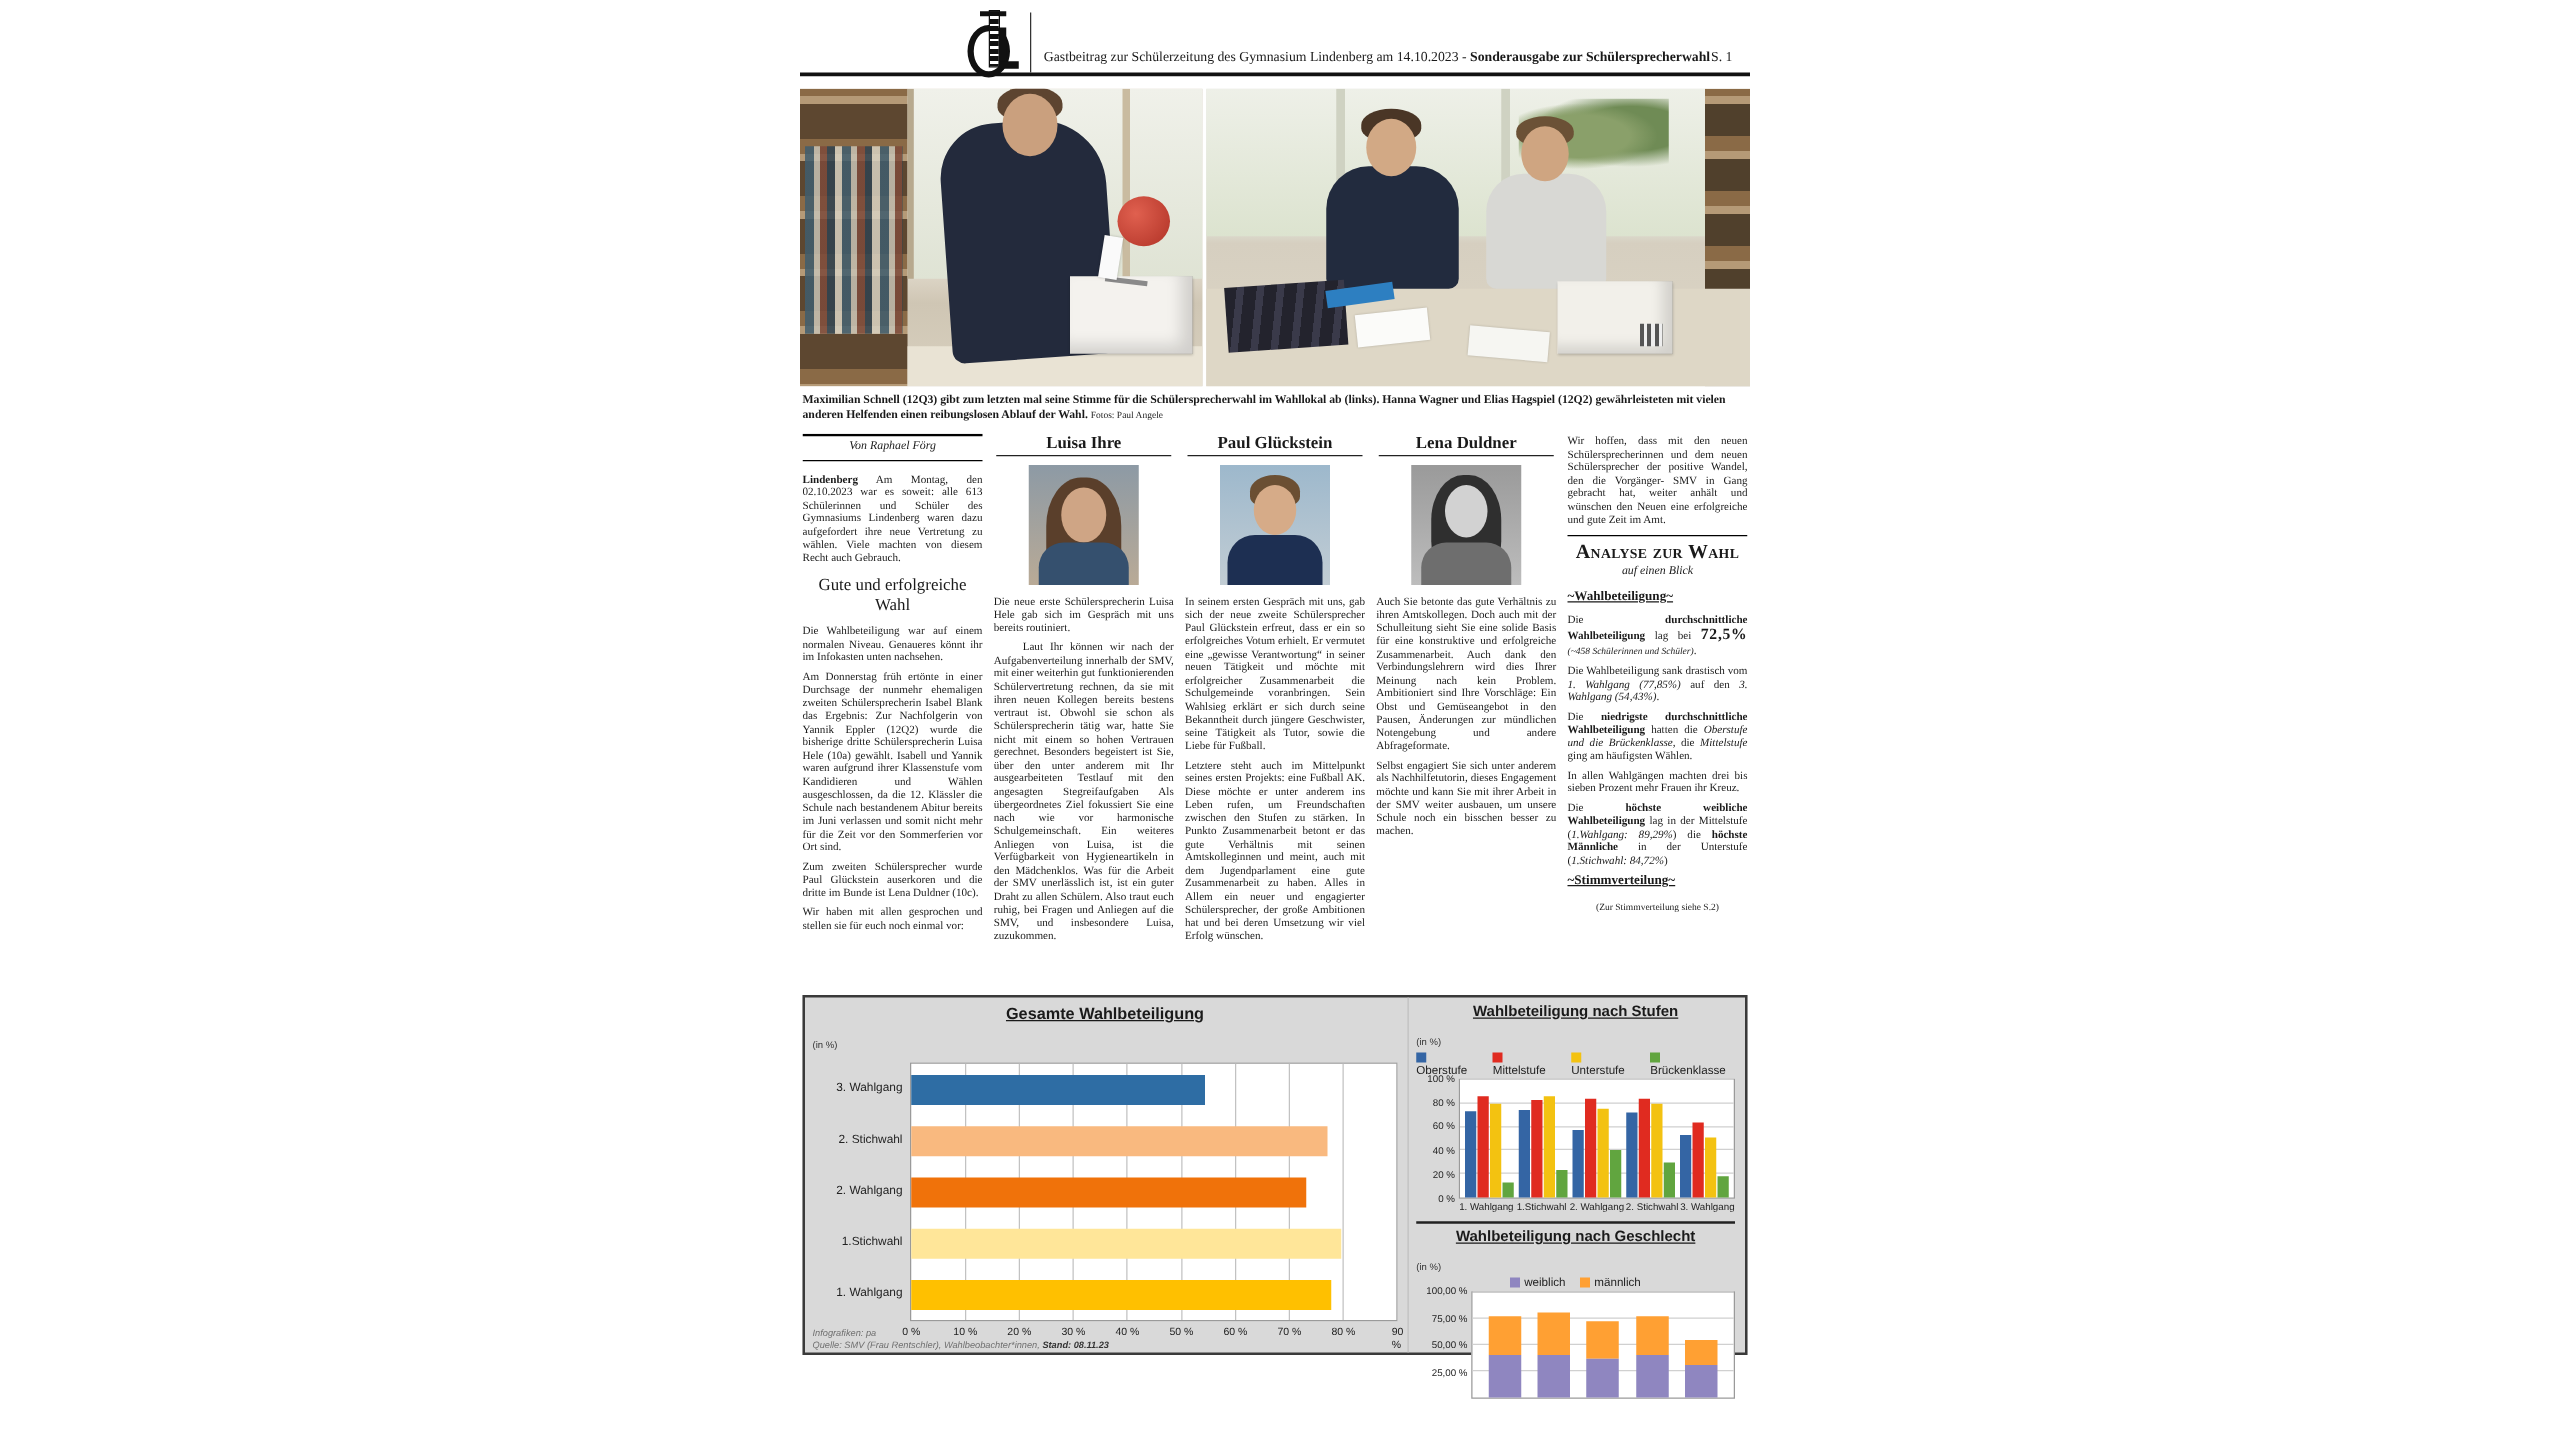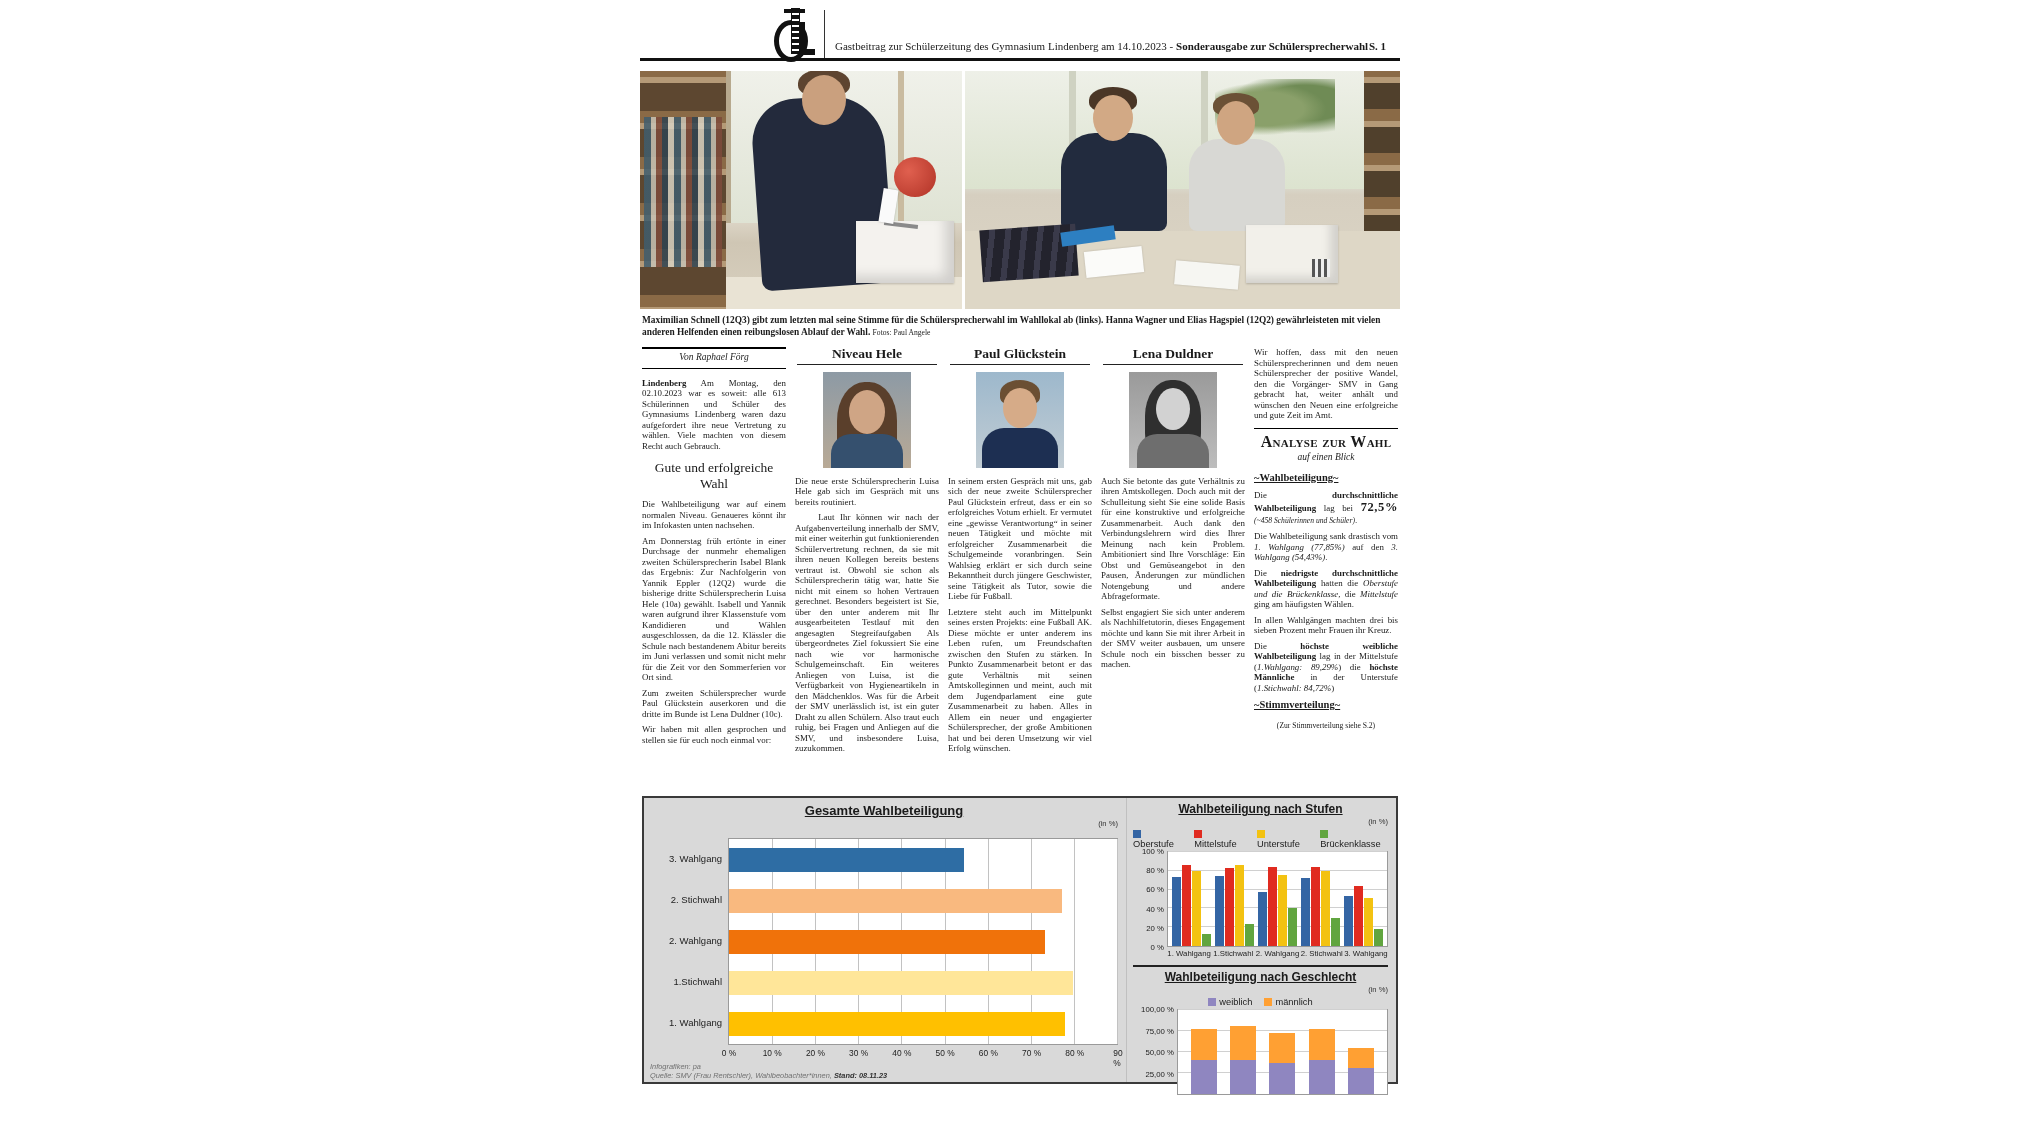--- a/index.html
+++ b/index.html
@@ -10,21 +10,21 @@
   
   .masthead{margin-top:8px;height:50px;border-bottom:3px solid #111;display:flex;align-items:flex-end;position:relative;}
   .logo{position:relative;width:44px;height:50px;margin-left:132px;}
   .logo-o{position:absolute;left:2px;top:12px;width:24px;height:32px;border:5px solid #111;border-radius:50%;}
   .logo-bar{position:absolute;left:19px;top:0;width:7px;height:44px;background:repeating-linear-gradient(180deg,#111 0 4px,#fff 4px 6px);border:1px solid #111;}
   .logo-cross{position:absolute;left:12px;top:1px;width:21px;height:4px;background:#111;}
   .logo-l{position:absolute;left:27px;top:14px;width:6px;height:32px;background:#111;}
   .logo-lfoot{position:absolute;left:27px;top:41px;width:16px;height:6px;background:#111;}
   .mast-divider{width:1px;height:48px;background:#333;margin:0 10px 0 8px;}
   .mast-line{flex:1;font-size:11px;padding-bottom:6px;white-space:nowrap;overflow:hidden;}
-  .mast-page{font-size:11px;font-weight:bold;padding:0 14px 6px 0;}
+  .mast-page{font-size:11px;font-weight:normal;padding:0 14px 6px 0;}
 
   
   .photos{margin-top:10px;height:238px;display:flex;gap:3px;}
   .photo{position:relative;overflow:hidden;}
   .photo>div{position:absolute;}
   .photo-left{width:322px;background:linear-gradient(180deg,#ded8cc 0%,#e8e2d6 55%,#cfc6b4 72%,#d8d0bf 100%);}
   .pl-shelf{left:0;top:0;width:86px;height:100%;background:repeating-linear-gradient(180deg,#8a6a46 0 6px,#b59a77 6px 12px,#5d4730 12px 40px,#8a6a46 40px 46px);}
   .pl-books{left:4px;top:46px;width:78px;height:150px;background:repeating-linear-gradient(90deg,#3f5d6e 0 7px,#c7c2b4 7px 12px,#7d4a3a 12px 18px,#2e4250 18px 24px,#d8d2c2 24px 30px);opacity:.85;}
   .pl-window{left:86px;top:0;right:0;height:152px;background:linear-gradient(180deg,#f0f1ea,#dfe3d4);border-left:5px solid #b7a98e;}
   .pl-mullion1{left:168px;top:0;width:6px;height:152px;background:#c9bba0;}
@@ -92,21 +92,21 @@
   .ap{margin-bottom:6px;}
   .b{font-weight:bold;}.i{font-style:italic;}.sm{font-size:7.6px;text-align:right;}
   .big{font-size:12.5px;font-weight:bold;letter-spacing:.6px;}
   .see-note{font-size:7.6px;text-align:center;margin-top:10px;}
 
   
   .charts-box{margin:6px 2px 0;height:284px;border:2px solid #3a3a3a;background:#d9d9d9;position:relative;display:flex;font-family:"Liberation Sans",sans-serif;}
   .cb-left{width:468px;padding:5px 8px 0 6px;}
   .cb-right{flex:1;padding:4px 8px 0 6px;border-left:1px solid #c0c0c0;}
   .c-title{text-align:center;font-weight:bold;font-size:13px;text-decoration:underline;}
-  .c-sub{text-align:right;font-size:7.6px;color:#333;margin-top:1px;}
+  .c-sub{text-align:left;font-size:7.6px;color:#333;margin-top:13px;}
   .c-title2{text-align:center;font-weight:bold;font-size:12px;text-decoration:underline;}
   .hwrap{display:flex;margin-top:10px;}
   .hlabels{width:78px;}
   .hlabels div{height:41px;display:flex;align-items:center;justify-content:flex-end;padding-right:6px;font-size:9.5px;color:#222;}
   .hplot{flex:1;position:relative;height:205px;background:#fff;border:1px solid #9a9a9a;}
   .hgrid{position:absolute;top:0;bottom:0;width:1px;background:#c2c2c2;}
   .hbar{position:absolute;height:24px;}
   .hxlabels{position:relative;height:14px;margin-left:79px;margin-top:3px;}
   .hxlabels span{position:absolute;transform:translateX(-50%);font-size:8.4px;color:#222;top:0;}
   .legend{display:flex;justify-content:center;gap:12px;margin:3px 0 2px;font-size:9.3px;color:#222;align-items:center;}
@@ -192,21 +192,21 @@
       <div class="byline">Von Raphael Förg</div>
       <p><span class="b">Lindenberg</span><span>    Am Montag, den 02.10.2023 war es soweit: alle 613 Schülerinnen und Schüler des Gymnasiums Lindenberg waren dazu aufgefordert ihre neue Vertretung zu wählen. Viele machten von diesem Recht auch Gebrauch.</span></p>
       <h2 class="crosshead">Gute und erfolgreiche Wahl</h2>
       <p>Die Wahlbeteiligung war auf einem normalen Niveau. Genaueres könnt ihr im Infokasten unten nachsehen.</p>
       <p>Am Donnerstag früh ertönte in einer Durchsage der nunmehr ehemaligen zweiten Schülersprecherin Isabel Blank das Ergebnis: Zur Nachfolgerin von Yannik Eppler (12Q2) wurde die bisherige dritte Schülersprecherin Luisa Hele (10a) gewählt. Isabell und Yannik waren aufgrund ihrer Klassenstufe vom Kandidieren und Wählen ausgeschlossen, da die 12. Klässler die Schule nach bestandenem Abitur bereits im Juni verlassen und somit nicht mehr für die Zeit vor den Sommerferien vor Ort sind.</p>
       <p>Zum zweiten Schülersprecher wurde Paul Glückstein auserkoren und die dritte im Bunde ist Lena Duldner (10c).</p>
       <p>Wir haben mit allen gesprochen und stellen sie für euch noch einmal vor:</p>
     </div>
 
     <div class="col">
-      <div class="cand-name">Niveau Hele</div>
+      <div class="cand-name">Luisa Ihre</div>
       <div class="cand-photo cp-luisa">
         <div class="hair"></div>
         <div class="face"></div>
         <div class="body"></div>
       </div>
       <p>Die neue erste Schülersprecherin Luisa Hele gab sich im Gespräch mit uns bereits routiniert.</p>
       <p class="indent">Laut Ihr können wir nach der Aufgabenverteilung innerhalb der SMV, mit einer weiterhin gut funktionierenden Schülervertretung rechnen, da sie mit ihren neuen Kollegen bereits bestens vertraut ist. Obwohl sie schon als Schülersprecherin tätig war, hatte Sie nicht mit einem so hohen Vertrauen gerechnet. Besonders begeistert ist Sie, über den unter anderem mit Ihr ausgearbeiteten Testlauf mit den angesagten Stegreifaufgaben Als übergeordnetes Ziel fokussiert Sie eine nach wie vor harmonische Schulgemeinschaft. Ein weiteres Anliegen von Luisa, ist die Verfügbarkeit von Hygieneartikeln in den Mädchenklos. Was für die Arbeit der SMV unerlässlich ist, ist ein guter Draht zu allen Schülern. Also traut euch ruhig, bei Fragen und Anliegen auf die SMV, und insbesondere Luisa, zuzukommen.</p>
     </div>
 
     <div class="col">

